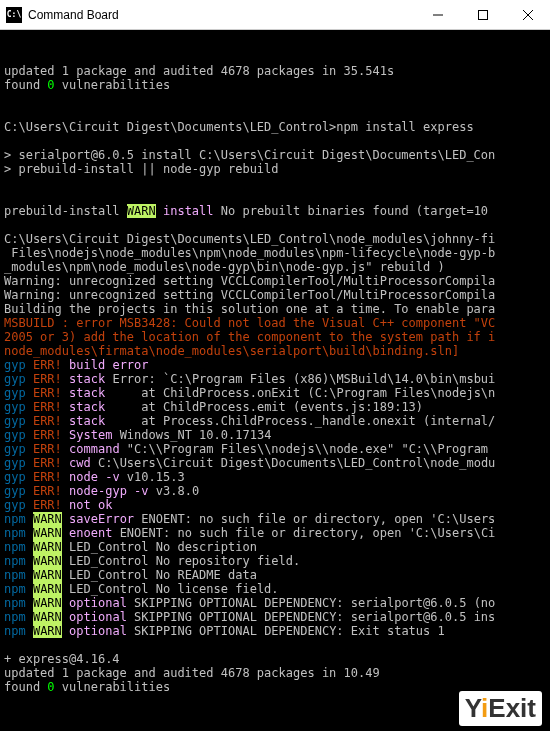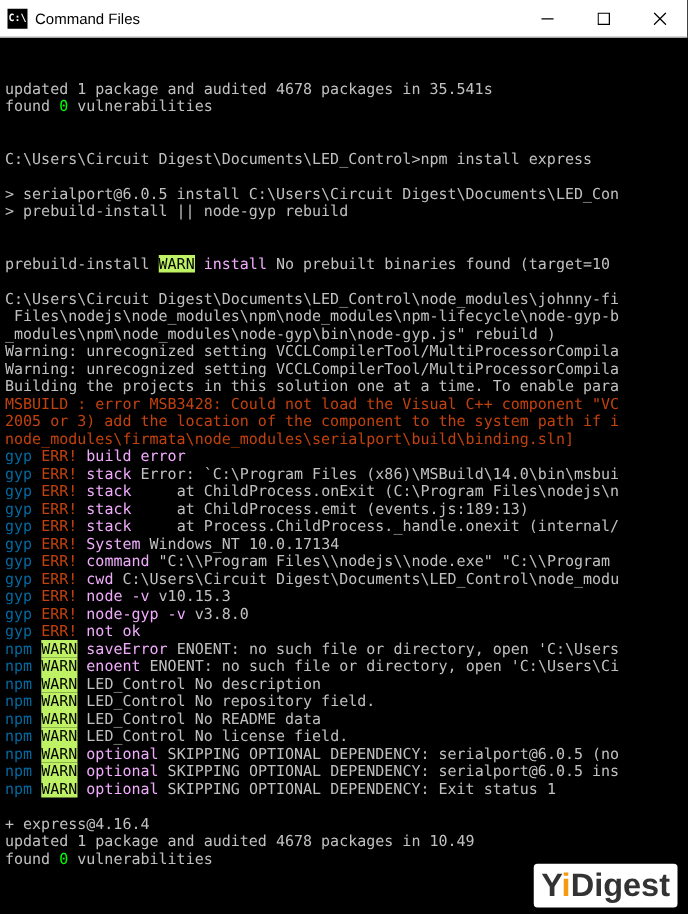--- a/index.html
+++ b/index.html
@@ -18,21 +18,21 @@
     .yellow-bg { background: #bef264; color: #000; }
     .white { color: #0369a1; }
     .watermark { position: absolute; bottom: 5px; right: 8px; font-family: Arial, sans-serif; font-size: 26px; font-weight: bold; color: #333; background: #fff; padding: 2px 6px; border-radius: 3px; }
     .watermark .i { color: #f39c12; }
   </style>
 </head>
 <body>
 
 <div class="titlebar">
   <div class="titlebar-icon">C:\</div>
-  <div class="titlebar-title">Command Files</div>
+  <div class="titlebar-title">Command Board</div>
   <div class="win-controls">
     <div class="win-btn">
         <svg viewBox="0 0 10 10">
           <line x1="0" y1="5" x2="10" y2="5" stroke="#000" stroke-width="1"></line>
         </svg>
       </div>
     <div class="win-btn">
         <svg viewBox="0 0 10 10">
           <rect x="0.5" y="0.5" width="9" height="9" fill="none" stroke="#000" stroke-width="1"></rect>
         </svg>
@@ -41,13 +41,13 @@
         <svg viewBox="0 0 10 10">
           <line x1="0" y1="0" x2="10" y2="10" stroke="#000" stroke-width="1"></line>
           <line x1="10" y1="0" x2="0" y2="10" stroke="#000" stroke-width="1"></line>
         </svg>
       </div>
   </div>
 </div>
 
 <div class="terminal" id="terminal"><span class="ln"><span>updated 1 package and audited 4678 packages in 35.541s</span></span><span class="ln"><span>found </span><span class="green">0</span><span> vulnerabilities</span></span><span class="ln"><span> </span></span><span class="ln"><span> </span></span><span class="ln"><span>C:\Users\Circuit Digest\Documents\LED_Control&gt;npm install express</span></span><span class="ln"><span> </span></span><span class="ln"><span>&gt; serialport@6.0.5 install C:\Users\Circuit Digest\Documents\LED_Con</span></span><span class="ln"><span>&gt; prebuild-install || node-gyp rebuild</span></span><span class="ln"><span> </span></span><span class="ln"><span> </span></span><span class="ln"><span>prebuild-install </span><span class="yellow-bg">WARN</span><span> </span><span class="magenta">install</span><span> No prebuilt binaries found (target=10</span></span><span class="ln"><span> </span></span><span class="ln"><span>C:\Users\Circuit Digest\Documents\LED_Control\node_modules\johnny-fi</span></span><span class="ln"><span> Files\nodejs\node_modules\npm\node_modules\npm-lifecycle\node-gyp-b</span></span><span class="ln"><span>_modules\npm\node_modules\node-gyp\bin\node-gyp.js" rebuild )</span></span><span class="ln"><span>Warning: unrecognized setting VCCLCompilerTool/MultiProcessorCompila</span></span><span class="ln"><span>Warning: unrecognized setting VCCLCompilerTool/MultiProcessorCompila</span></span><span class="ln"><span>Building the projects in this solution one at a time. To enable para</span></span><span class="ln"><span class="red">MSBUILD : error MSB3428: Could not load the Visual C++ component "VC</span></span><span class="ln"><span class="red">2005 or 3) add the location of the component to the system path if i</span></span><span class="ln"><span class="red">node_modules\firmata\node_modules\serialport\build\binding.sln]</span></span><span class="ln"><span class="white">gyp</span><span> </span><span class="red">ERR!</span><span> </span><span class="magenta">build error</span></span><span class="ln"><span class="white">gyp</span><span> </span><span class="red">ERR!</span><span> </span><span class="magenta">stack</span><span> Error: `C:\Program Files (x86)\MSBuild\14.0\bin\msbui</span></span><span class="ln"><span class="white">gyp</span><span> </span><span class="red">ERR!</span><span> </span><span class="magenta">stack</span><span>     at ChildProcess.onExit (C:\Program Files\nodejs\n</span></span><span class="ln"><span class="white">gyp</span><span> </span><span class="red">ERR!</span><span> </span><span class="magenta">stack</span><span>     at ChildProcess.emit (events.js:189:13)</span></span><span class="ln"><span class="white">gyp</span><span> </span><span class="red">ERR!</span><span> </span><span class="magenta">stack</span><span>     at Process.ChildProcess._handle.onexit (internal/</span></span><span class="ln"><span class="white">gyp</span><span> </span><span class="red">ERR!</span><span> </span><span class="magenta">System</span><span> Windows_NT 10.0.17134</span></span><span class="ln"><span class="white">gyp</span><span> </span><span class="red">ERR!</span><span> </span><span class="magenta">command</span><span> "C:\\Program Files\\nodejs\\node.exe" "C:\\Program </span></span><span class="ln"><span class="white">gyp</span><span> </span><span class="red">ERR!</span><span> </span><span class="magenta">cwd</span><span> C:\Users\Circuit Digest\Documents\LED_Control\node_modu</span></span><span class="ln"><span class="white">gyp</span><span> </span><span class="red">ERR!</span><span> </span><span class="magenta">node -v</span><span> v10.15.3</span></span><span class="ln"><span class="white">gyp</span><span> </span><span class="red">ERR!</span><span> </span><span class="magenta">node-gyp -v</span><span> v3.8.0</span></span><span class="ln"><span class="white">gyp</span><span> </span><span class="red">ERR!</span><span> </span><span class="magenta">not ok</span></span><span class="ln"><span class="white">npm</span><span> </span><span class="yellow-bg">WARN</span><span> </span><span class="magenta">saveError</span><span> ENOENT: no such file or directory, open 'C:\Users</span></span><span class="ln"><span class="white">npm</span><span> </span><span class="yellow-bg">WARN</span><span> </span><span class="magenta">enoent</span><span> ENOENT: no such file or directory, open 'C:\Users\Ci</span></span><span class="ln"><span class="white">npm</span><span> </span><span class="yellow-bg">WARN</span><span> LED_Control No description</span></span><span class="ln"><span class="white">npm</span><span> </span><span class="yellow-bg">WARN</span><span> LED_Control No repository field.</span></span><span class="ln"><span class="white">npm</span><span> </span><span class="yellow-bg">WARN</span><span> LED_Control No README data</span></span><span class="ln"><span class="white">npm</span><span> </span><span class="yellow-bg">WARN</span><span> LED_Control No license field.</span></span><span class="ln"><span class="white">npm</span><span> </span><span class="yellow-bg">WARN</span><span> </span><span class="magenta">optional</span><span> SKIPPING OPTIONAL DEPENDENCY: serialport@6.0.5 (no</span></span><span class="ln"><span class="white">npm</span><span> </span><span class="yellow-bg">WARN</span><span> </span><span class="magenta">optional</span><span> SKIPPING OPTIONAL DEPENDENCY: serialport@6.0.5 ins</span></span><span class="ln"><span class="white">npm</span><span> </span><span class="yellow-bg">WARN</span><span> </span><span class="magenta">optional</span><span> SKIPPING OPTIONAL DEPENDENCY: Exit status 1</span></span><span class="ln"><span> </span></span><span class="ln"><span>+ express@4.16.4</span></span><span class="ln"><span>updated 1 package and audited 4678 packages in 10.49</span></span><span class="ln"><span>found </span><span class="green">0</span><span> vulnerabilities</span></span></div>
 
-<div class="watermark"><span>Y</span><span class="i">i</span><span>Digest</span></div>
+<div class="watermark"><span>Y</span><span class="i">i</span><span>Exit</span></div>
 
 </body></html>

